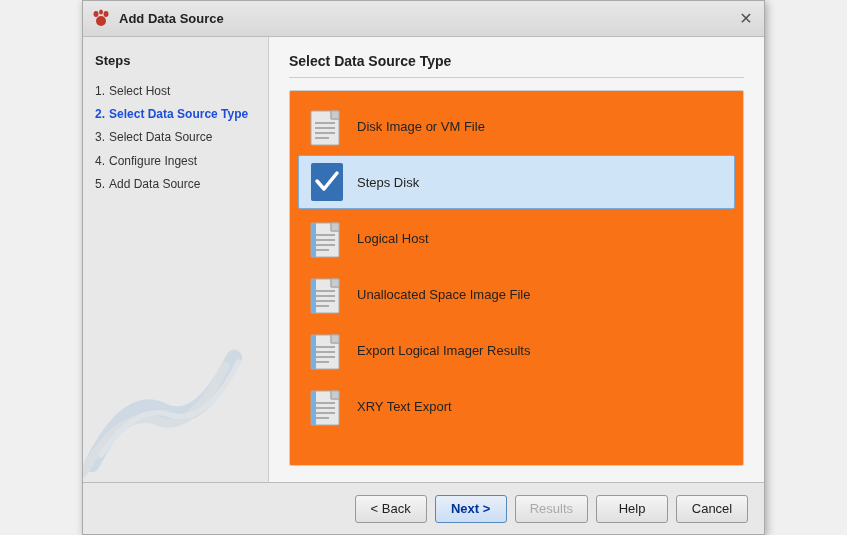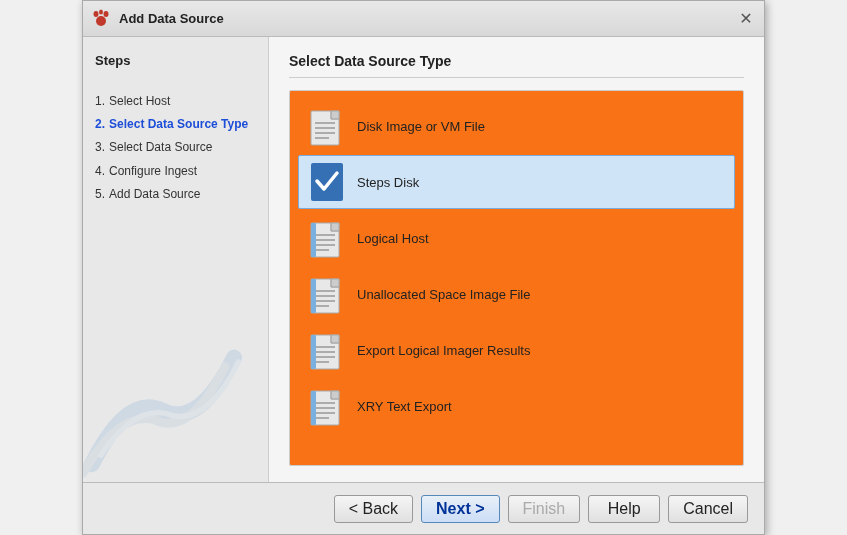--- a/index.html
+++ b/index.html
@@ -77,21 +77,21 @@
       position: absolute;
       bottom: 0;
       left: -20px;
       width: 200px;
       height: 160px;
       opacity: 0.15;
     }
     .steps-title {
       font-weight: bold;
       font-size: 13px;
-      margin-bottom: 22px;
+      margin-bottom: 12px;
       color: #222;
     }
     .steps-list {
       list-style: none;
       padding: 0;
     }
     .steps-list li {
       padding: 2px 0;
       font-size: 12px;
       color: #333;
@@ -167,21 +167,21 @@
       align-items: center;
       justify-content: flex-end;
       padding: 0 16px;
       gap: 8px;
       flex-shrink: 0;
     }
     .btn {
       height: 28px;
       min-width: 72px;
       padding: 0 14px;
-      font-size: 16px;
+      font-size: 13px;
       border: 1px solid #999;
       background: linear-gradient(to bottom, #f5f5f5, #e0e0e0);
       cursor: pointer;
       border-radius: 3px;
       color: #222;
     }
     .btn:disabled {
       color: #aaa;
       cursor: default;
     }
@@ -316,17 +316,17 @@
             </div>
             <span class="source-label">XRY Text Export</span>
           </div>
         </div>
     </div>
   </div>
 
   <div class="footer">
     <button class="btn">&lt; Back</button>
     <button class="btn btn-primary">Next &gt;</button>
-    <button class="btn" disabled="">Finish</button>
+    <button class="btn" disabled="">Results</button>
     <button class="btn">Help</button>
     <button class="btn">Cancel</button>
   </div>
 </div>
 
 </body></html>

